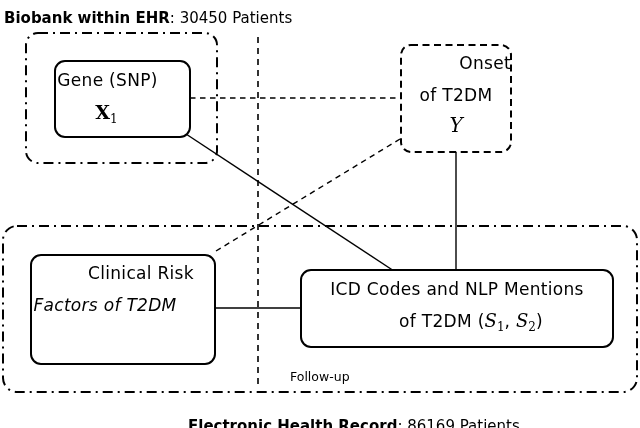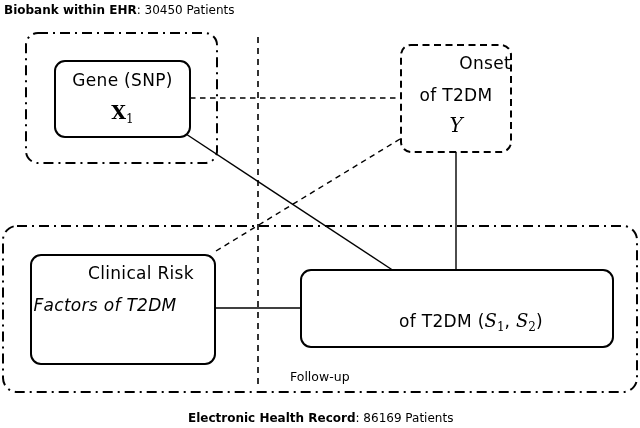--- a/index.html
+++ b/index.html
@@ -19,21 +19,21 @@
   svg { position: absolute; left: 0; top: 0; }
 
   .solid-box   { fill: #ffffff; stroke: #000000; stroke-width: 2; }
   .dashed-box  { fill: none; stroke: #000000; stroke-width: 2; stroke-dasharray: 7 4.5; }
   .dashdot-box { fill: none; stroke: #000000; stroke-width: 2; stroke-dasharray: 10 5 2 5; }
   .solid-line  { stroke: #000000; stroke-width: 1.4; }
   .dashed-line { stroke: #000000; stroke-width: 1.4; stroke-dasharray: 5.5 4.5; }
   .divider-line{ stroke: #000000; stroke-width: 1.6; stroke-dasharray: 6 5; }
 
   .txt { position: absolute; line-height: 20px; font-size: 17px; letter-spacing: 0.3px; text-align: center; white-space: nowrap; }
-  .caption { position: absolute; font-size: 12px; line-height: 16px; white-space: nowrap; }
+  .caption { position: absolute; font-size: 15px; line-height: 16px; white-space: nowrap; margin-top: 8px; }
   .caption .b { font-weight: bold; }
   .zone-label { position: absolute; font-size: 12.5px; line-height: 14px; white-space: nowrap; text-align: right; }
 
   .math-bold { font-family: "DejaVu Serif", "Liberation Serif", serif; font-weight: bold; font-style: normal; font-size: 19px; letter-spacing: 0; }
   .math-it   { font-family: "DejaVu Serif", "Liberation Serif", serif; font-style: italic; font-weight: normal; font-size: 18px; letter-spacing: 0; }
   .math-it-lg{ font-family: "DejaVu Serif", "Liberation Serif", serif; font-style: italic; font-weight: normal; font-size: 20px; letter-spacing: 0; }
   .msub { font-family: "DejaVu Serif", "Liberation Serif", serif; font-style: normal; font-weight: normal; font-size: 12px; vertical-align: -4px; letter-spacing: 0; }
   .mline { line-height: 26px; }
 </style>
 </head>
@@ -56,30 +56,31 @@
     <rect class="solid-box" x="55" y="61" width="135" height="76" rx="10"></rect>
     <rect class="dashed-box" x="401" y="45" width="110" height="107" rx="10"></rect>
     <rect class="solid-box" x="31" y="255" width="184" height="109" rx="10"></rect>
     <rect class="solid-box" x="301" y="270" width="312" height="77" rx="10"></rect>
   </svg>
 
   <div class="caption" style="left:4px; top:2px;">
     <span class="b">Biobank within EHR</span><span>: 30450 Patients</span>
   </div>
 
-  <div class="txt" style="left:55px; width:135px; top:70px;">Gene (SNP)</div>
-  <div class="txt mline" style="left:55px; width:135px; top:99px;"><span class="math-bold">X</span><span class="msub">1</span></div>
+  <div class="txt" style="left:40px; width:135px; top:70px;">Gene (SNP)</div>
+  <div class="txt mline" style="left:39px; width:135px; top:99px;"><span class="math-bold">X</span><span class="msub">1</span></div>
 
   <div class="txt" style="left:401px; width:110px; top:53px;text-align:right;">Onset</div>
   <div class="txt" style="left:401px; width:110px; top:85px;">of T2DM</div>
   <div class="txt mline" style="left:401px; width:110px; top:112px;"><span class="math-it-lg">Y</span></div>
 
   <div class="txt" style="left:31px; width:220px; top:263px;">Clinical Risk</div>
   <div class="txt" style="left:31px; width:148px; top:295px;font-style:italic;">Factors of T2DM</div>
 
+  <div class="txt" style="left:301px; width:312px; top:279px;">ICD Codes and NLP Mentions</div>
   <div class="txt mline" style="left:301px; width:340px; top:308px;"><span>of T2DM (</span><span class="math-it">S</span><span class="msub">1</span><span>, </span><span class="math-it">S</span><span class="msub">2</span><span>)</span></div>
 
   <div class="zone-label" style="left:290px; top:370px;">Follow-up</div>
 
   <div class="caption" style="left:188px; top:410px;">
     <span class="b">Electronic Health Record</span><span>: 86169 Patients</span>
   </div>
 
 </div>
 

